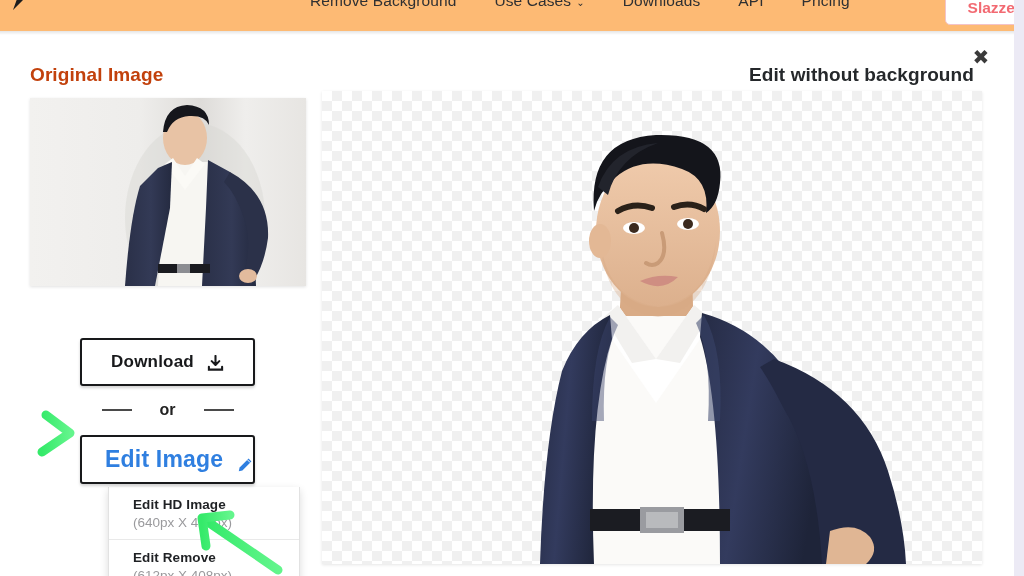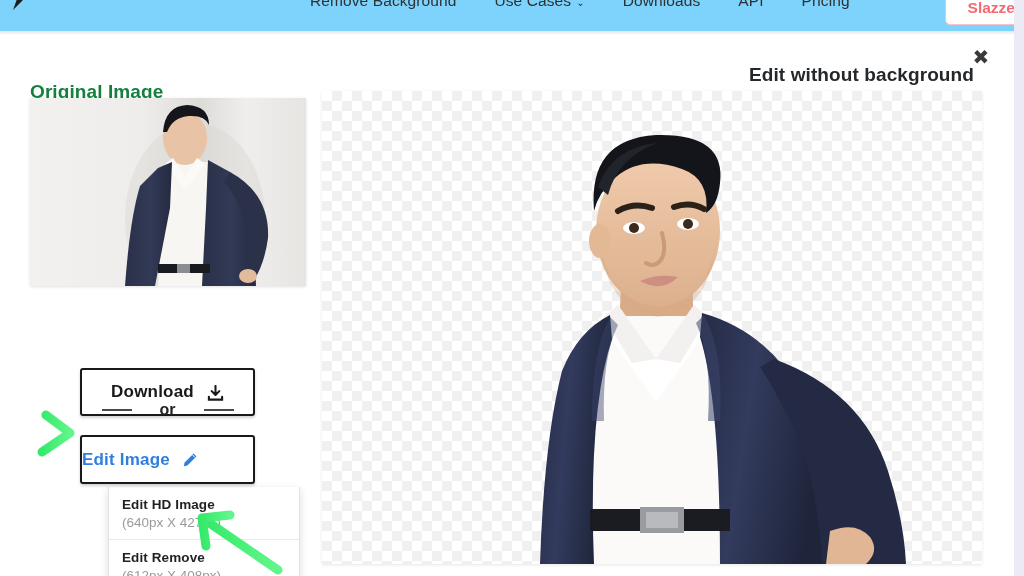--- a/index.html
+++ b/index.html
@@ -15,21 +15,21 @@
     background: #eceaf5;
     position: relative;
   }
 
   
   .topnav {
     position: absolute;
     top: 0; left: 0;
     width: 1014px;
     height: 31px;
-    background: #7dd3fc;
+    background: #fdba74;
     z-index: 30;
     overflow: hidden;
   }
   .nav-logo {
     position: absolute;
     left: 8px; top: -14px;
     width: 26px; height: 26px;
     color: #1d1d1d;
   }
   .nav-links {
@@ -92,23 +92,22 @@
     cursor: pointer;
     line-height: 1;
   }
 
   
   .h-original {
     position: absolute;
     left: 30px; top: 33px;
     font-size: 19px;
     font-weight: 700;
-    color: #15803d;
+    color: #c2410c;
     letter-spacing: .1px;
-    margin-top: 17px;
   }
   .h-result {
     position: absolute;
     right: 40px; top: 33px;
     font-size: 19px;
     font-weight: 700;
     color: #25282b;
     letter-spacing: .1px;
   }
 
@@ -141,21 +140,20 @@
     display: flex;
     align-items: center;
     justify-content: center;
     gap: 13px;
     font-size: 17px;
     font-weight: 700;
     color: #18191b;
     letter-spacing: .2px;
     cursor: pointer;
     box-shadow: 0 2px 3px rgba(0,0,0,.18);
-    margin-top: 30px;
   }
   .dl-icon { width: 17px; height: 17px; position: relative; top: 1px; }
 
   .or-row {
     position: absolute;
     left: 50px; top: 303px;
     width: 175px;
     display: flex;
     align-items: center;
     justify-content: center;
@@ -167,45 +165,46 @@
   .btn-edit {
     position: absolute;
     left: 50px; top: 337px;
     width: 175px;
     height: 49px;
     border: 2px solid #18191b;
     background: #fff;
     border-radius: 3px;
     display: flex;
     align-items: center;
-    justify-content: flex-start;
+    justify-content: space-between;
     gap: 12px;
-    font-size: 17px;
+    font-size: 23px;
     font-weight: 700;
     color: #2f7fe0;
     letter-spacing: .2px;
     cursor: pointer;
     box-shadow: 0 2px 3px rgba(0,0,0,.18);
     z-index: 6;
+    padding-left: 23px;
   }
   .pencil { width: 16px; height: 16px; }
 
   
   .dropdown {
     position: absolute;
     left: 78px; top: 389px;
     width: 192px;
     background: #fff;
     border: 1px solid #e2e2e2;
     border-top: none;
     box-shadow: 0 3px 8px rgba(0,0,0,.14);
     z-index: 5;
   }
   .dd-item {
-    padding: 10px 13px 9px 13px;
+    padding: 10px 13px 9px 24px;
     cursor: pointer;
   }
   .dd-item + .dd-item { border-top: 1px solid #e9e9e9; }
   .dd-title {
     font-size: 13.5px;
     font-weight: 700;
     color: #1f2124;
     letter-spacing: .1px;
     display: block;
   }

